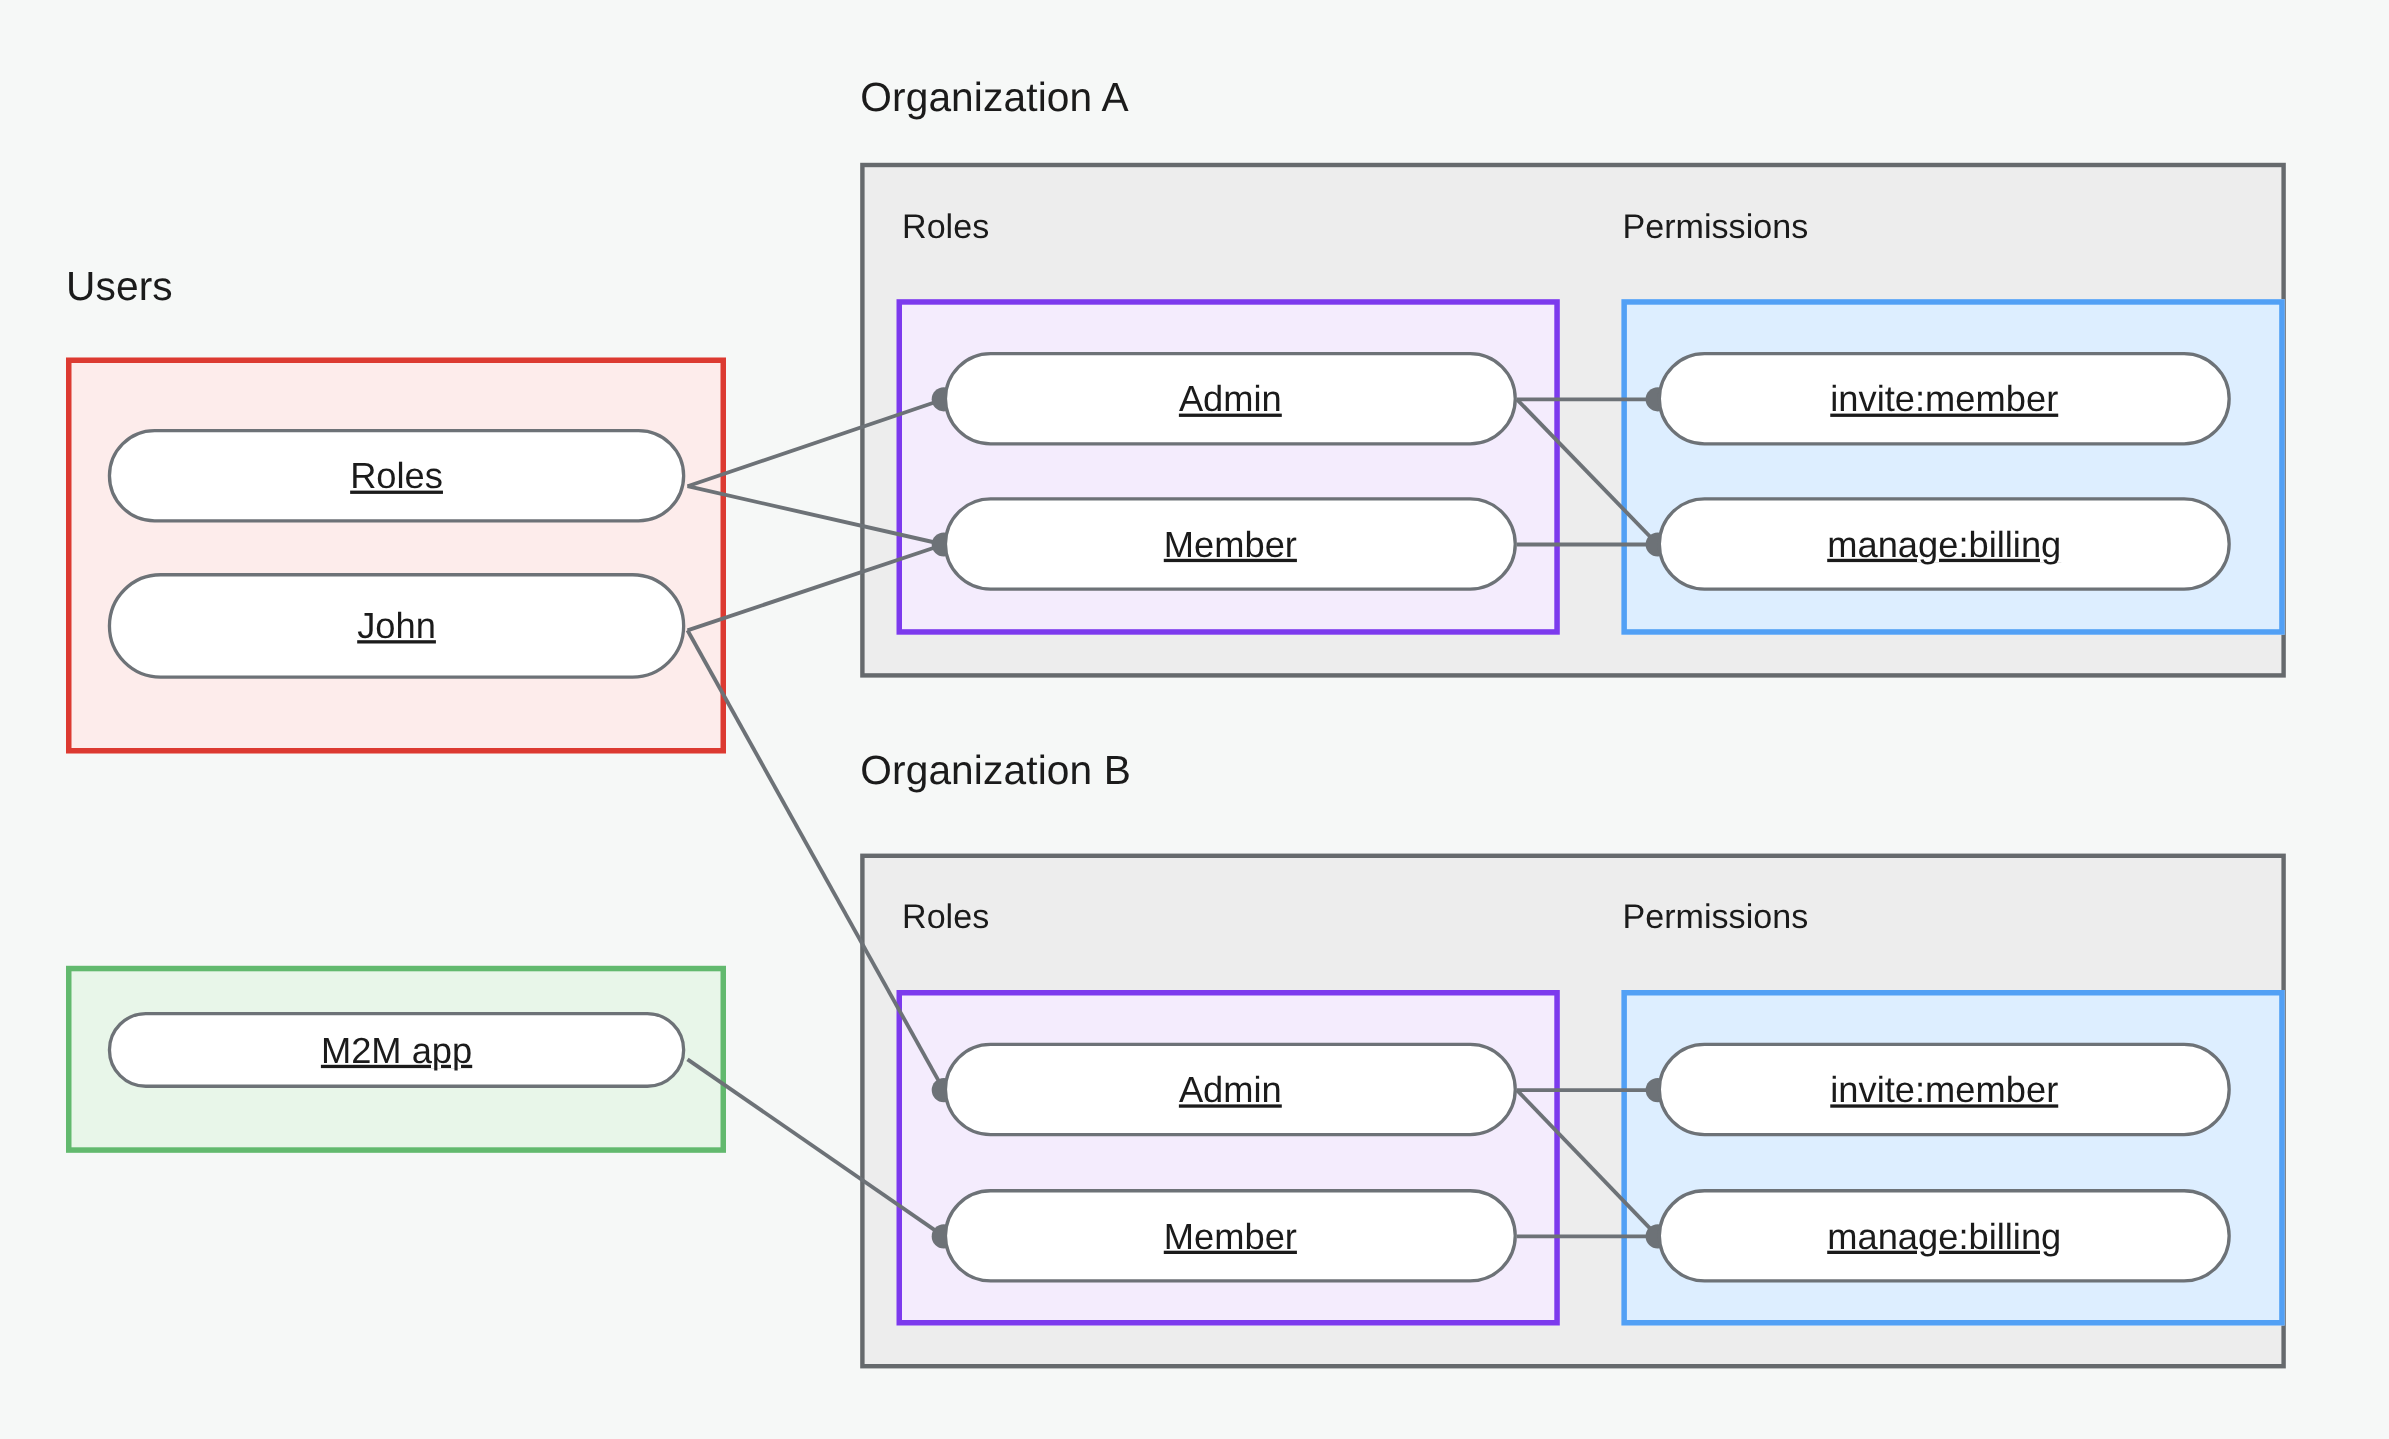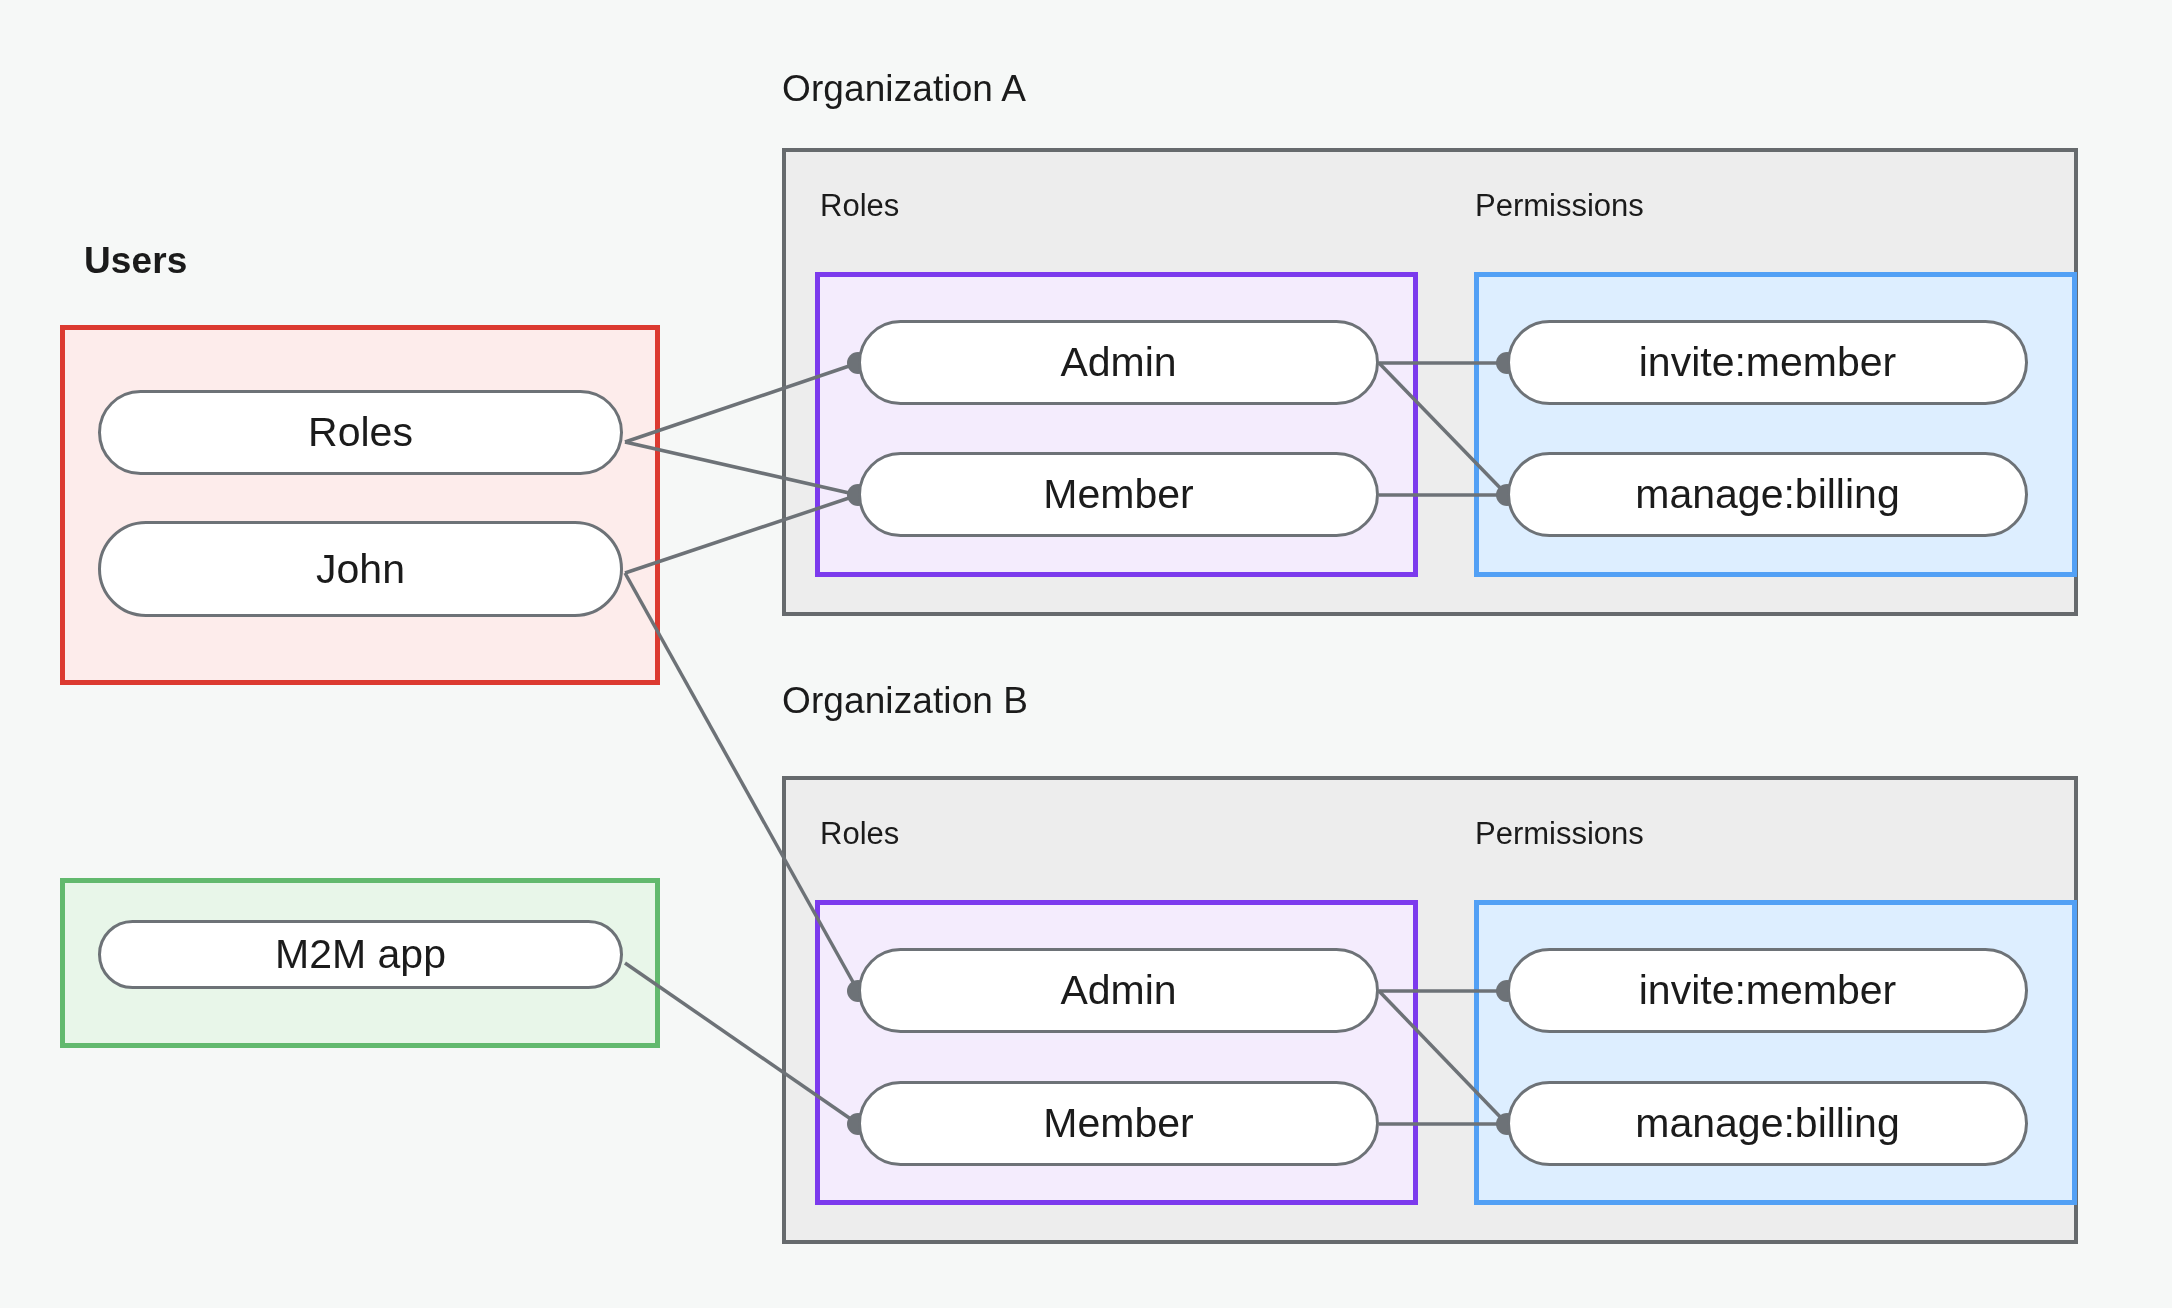--- a/index.html
+++ b/index.html
@@ -17,40 +17,41 @@
 
   
   .caption{
     position:absolute;
     font-size:37px;
     color:#1b1b1b;
     letter-spacing:.1px;
     white-space:nowrap;
     z-index:3;
   }
-  .caption.bold{font-weight:700;margin-left:24px;}
+  .caption.bold{font-weight:400;}
 
   
   .frame{position:absolute;box-sizing:border-box;z-index:2;}
   .frame.red{background:#fdeceb;border:5px solid #dc3a31;}
   .frame.green{background:#e8f6e9;border:5px solid #62b96e;}
   .frame.org{background:#ededed;border:4px solid #666a6d;}
   .frame.roles{background:#f4ecfd;border:5px solid #7c3aed;}
   .frame.perms{background:#ddeeff;border:5px solid #52a0f5;}
 
   
   .pill{
     position:absolute;box-sizing:border-box;
     background:#ffffff;
     border:3px solid #6d7277;
     border-radius:9999px;
     display:flex;align-items:center;justify-content:center;
-    font-size:41px;color:#1b1b1b;
+    font-size:33px;color:#1b1b1b;
     z-index:6;
     white-space:nowrap;
+    text-decoration:underline;
   }
 
   
   .sublabel{
     position:absolute;font-size:31px;color:#1b1b1b;z-index:4;white-space:nowrap;
   }
 </style>
 </head>
 <body>
 

